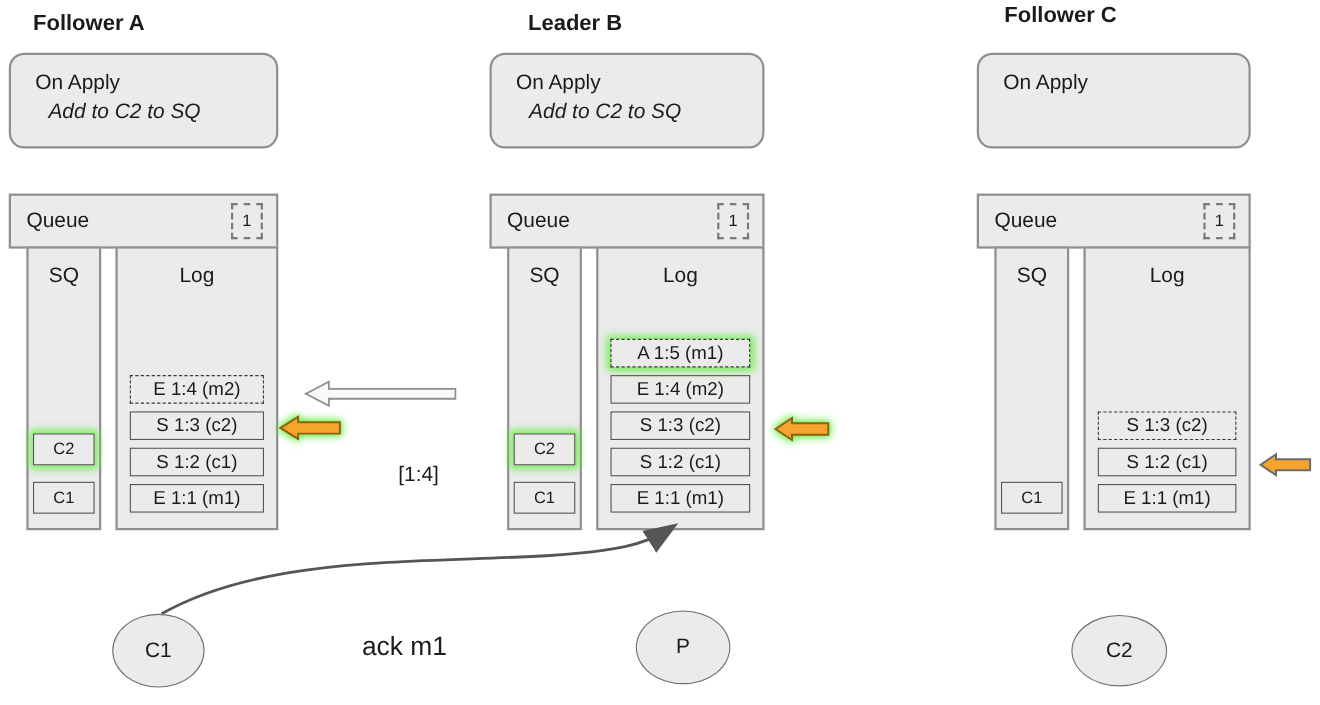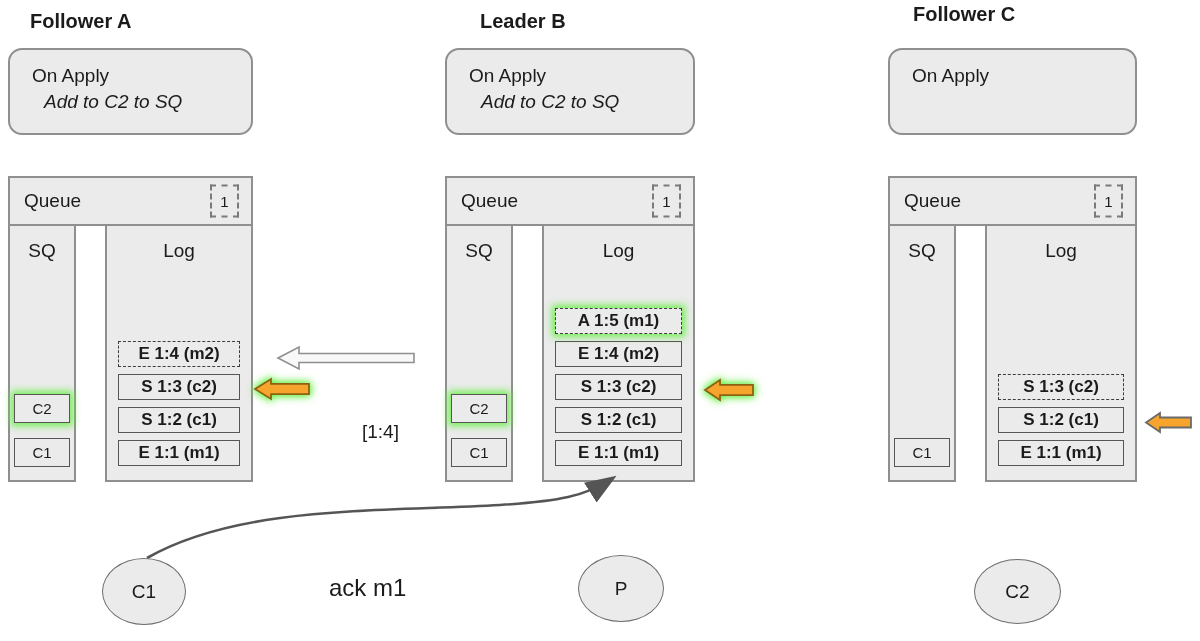--- a/index.html
+++ b/index.html
@@ -28,27 +28,27 @@
   .node-b .node-title{left:35px;}
   .node-c .node-title{left:25px;top:3px;text-align:center;}
 
   .box{position:absolute;background:var(--box-fill);border:2px solid var(--box-border);}
   .on-apply{top:48px;left:0;right:0;height:87px;padding:13px 22px;font-size:19px;line-height:26px;border-radius:14px;}
   .oa-rule{font-style:italic;margin-left:12px;}
   .queue{top:160px;left:0;right:0;height:50px;margin-top:16px;}
   .queue-label{position:absolute;left:14px;top:50%;transform:translateY(-50%);font-size:19px;}
   .queue-count{position:absolute;right:12px;top:50%;transform:translateY(-50%);width:29px;height:33px;
     border:2px dashed #7a7a7a;display:flex;align-items:center;justify-content:center;font-size:15px;}
-  .sq{top:224px;left:0;width:68px;height:258px;}
+  .sq{top:224px;left:16px;width:68px;height:258px;}
   .log{top:224px;left:97px;right:0;height:258px;}
   .col-label{position:absolute;top:14px;left:0;right:0;text-align:center;font-size:19px;}
   .sq-items{position:absolute;bottom:13px;left:0;right:0;display:flex;flex-direction:column;align-items:center;gap:15px;}
   .sq-item{width:56px;height:29px;border:1.5px solid var(--entry-border);background:var(--box-fill);
     display:flex;align-items:center;justify-content:center;font-size:15px;}
-  .log-entries{position:absolute;bottom:14px;left:11px;right:11px;display:flex;flex-direction:column;gap:7px;font-weight:bold;}
+  .log-entries{position:absolute;bottom:14px;left:11px;right:11px;display:flex;flex-direction:column;gap:7px;}
   .log-entry{height:26px;border:1.5px solid var(--entry-border);display:flex;align-items:center;justify-content:center;
     font-size:17px;white-space:nowrap;}
   .log-entry.dashed{border:1.6px dashed var(--dash-border);}
   .glow{box-shadow:0 0 7px 3px var(--glow-green);}
 
   .harrow{position:absolute;overflow:visible;}
   .arrow-glow{filter:drop-shadow(0 0 3px var(--glow-green)) drop-shadow(0 0 4px var(--glow-green));}
 
   .float-label{position:absolute;font-size:19px;white-space:nowrap;margin-top:48px;}
 

